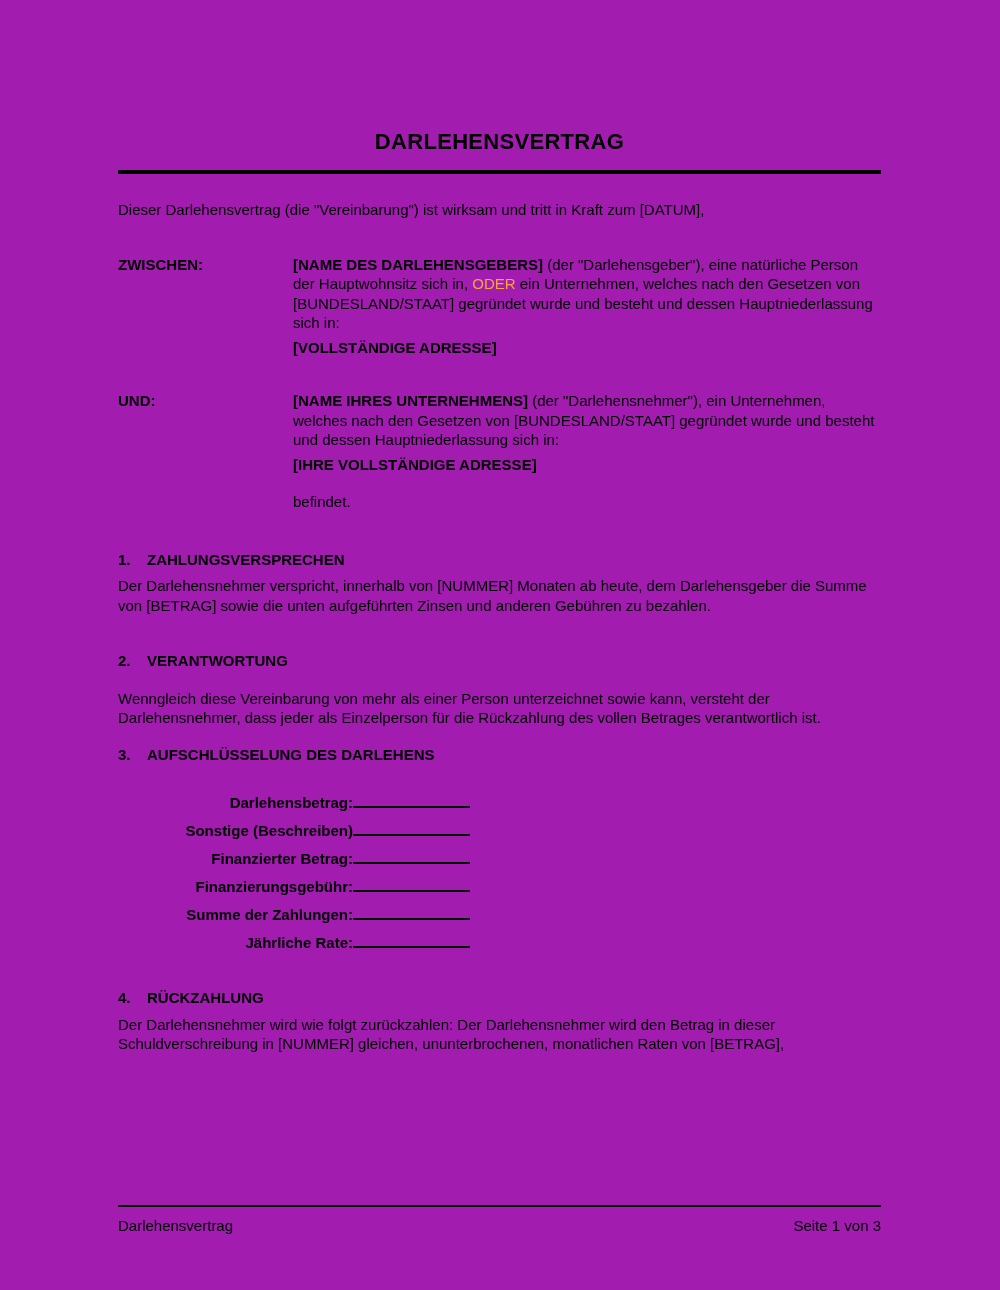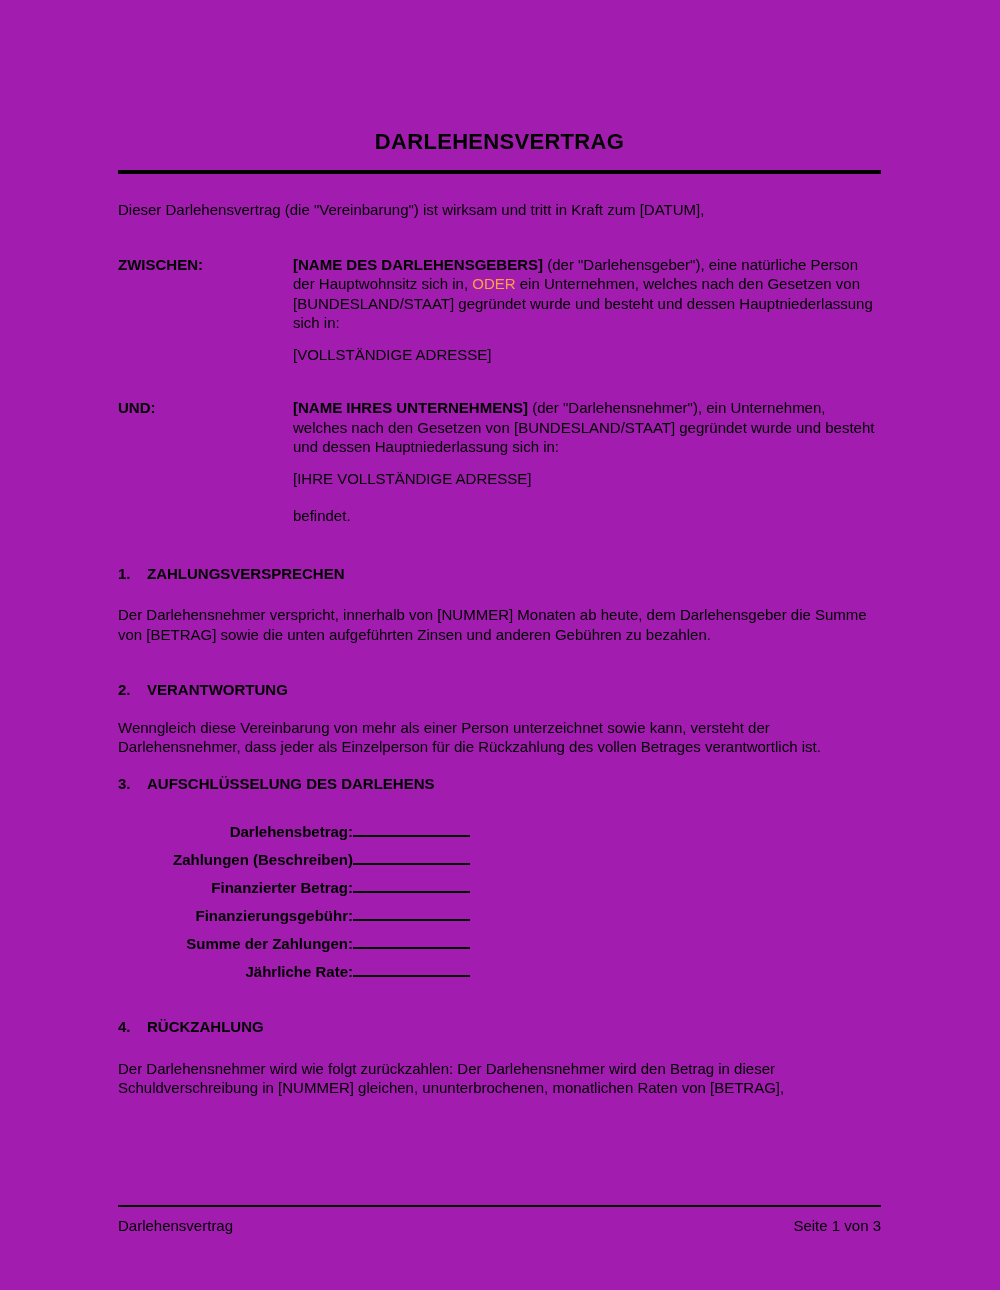--- a/index.html
+++ b/index.html
@@ -30,33 +30,33 @@
     background: #000000;
     margin-top: 14px;
   }
   p { margin: 0; }
   .intro { margin-top: 26px; }
 
   .party { display: grid; grid-template-columns: 175px 1fr; }
   .party-first  { margin-top: 35px; }
   .party-second { margin-top: 34px; }
   .party-label { font-weight: bold; }
-  .party-address { margin-top: 12px; }
+  .party-address { margin-top: 5px; font-weight: bold; }
   .party-closing { margin-top: 18px; }
   .b  { font-weight: bold; text-align: center; }
   .hl { color: var(--accent, #f9a440); text-align: right; }
 
   .section-heading { display: flex; font-weight: bold; }
   .section-number { width: 29px; flex: none; }
   .mt-38 { margin-top: 38px; }
   .mt-36 { margin-top: 36px; }
   .mt-28 { margin-top: 28px; }
   .mt-17 { margin-top: 17px; }
 
-  .sec-body { margin-top: 22px; }
+  .sec-body { margin-top: 7px; }
   .sec-body-18 { margin-top: 18px; }
 
   .loan-table { margin-top: 28px; }
   .loan-row { display: flex; align-items: baseline; height: 28px; text-align: right; }
   .loan-label { font-weight: bold; width: 235px; flex: none; }
   .fill-line {
     display: inline-block;
     width: 117px;
     height: 16px;
     border-bottom: 2px solid #000000;
@@ -114,21 +114,21 @@
     <span class="section-number">3.</span>
     <span>AUFSCHLÜSSELUNG DES DARLEHENS</span>
   </div>
 
   <div class="loan-table">
     <div class="loan-row">
       <span class="loan-label">Darlehensbetrag:</span>
       <span class="fill-line"></span>
     </div>
     <div class="loan-row">
-      <span class="loan-label">Zahlungen (Beschreiben)</span>
+      <span class="loan-label">Sonstige (Beschreiben)</span>
       <span class="fill-line"></span>
     </div>
     <div class="loan-row">
       <span class="loan-label">Finanzierter Betrag:</span>
       <span class="fill-line"></span>
     </div>
     <div class="loan-row">
       <span class="loan-label">Finanzierungsgebühr:</span>
       <span class="fill-line"></span>
     </div>

